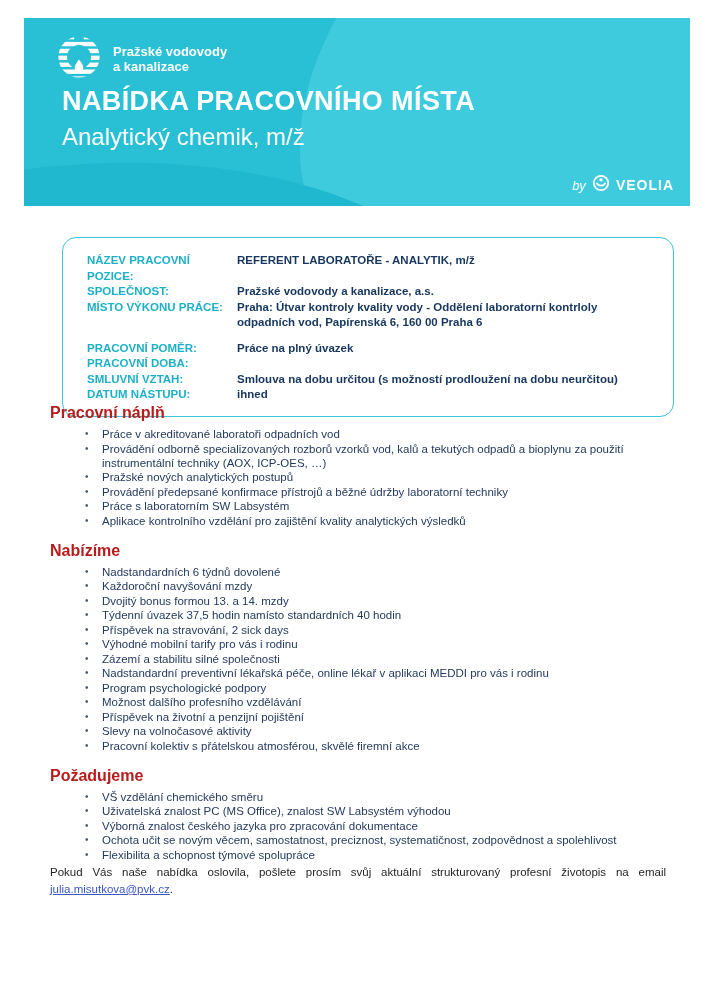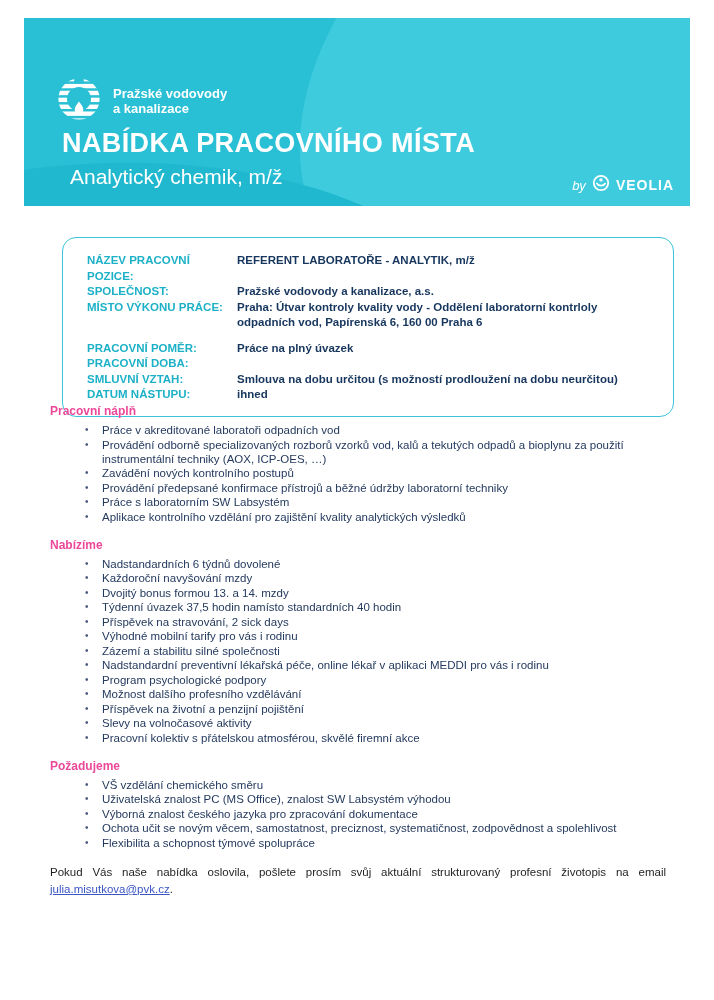--- a/index.html
+++ b/index.html
@@ -6,41 +6,41 @@
   .page{position:relative;width:714px;height:1000px;background:#fff;overflow:hidden;
         font-family:"Liberation Sans", sans-serif;}
 
   
   .header{position:absolute;left:24px;top:18px;width:666px;height:188px;
           background:#29bfd4;overflow:hidden;color:#fff;}
   .sw-light{position:absolute;left:250px;top:-250px;width:860px;height:540px;
             background:#3ecbde;border-radius:50%;transform:rotate(-26deg);}
   .sw-dark{position:absolute;left:-430px;top:150px;width:920px;height:520px;
            background:#20b8ce;border-radius:50%;transform:rotate(-8deg);}
-  .hdr-content{position:absolute;inset:0;z-index:2;margin-top:42px;}
+  .hdr-content{position:absolute;inset:0;z-index:2;}
   .logo-row{position:absolute;left:32px;top:16px;display:flex;align-items:center;gap:11px;}
   .logo-text span{display:block;font-size:13px;font-weight:bold;line-height:15px;}
   .page-title{position:absolute;left:38px;top:68px;font-size:27px;font-weight:bold;
               letter-spacing:.4px;text-align:center;}
-  .page-subtitle{position:absolute;left:46px;top:105px;font-size:21px;font-weight:400;}
+  .page-subtitle{position:absolute;left:38px;top:105px;font-size:24px;font-weight:400;}
   .byline{position:absolute;right:16px;bottom:10px;display:flex;align-items:center;gap:6px;}
   .byline .by{font-style:italic;font-size:13px;}
   .byline .brand{font-weight:bold;font-size:14px;letter-spacing:1px;}
 
   
   .details-box{position:absolute;left:62px;top:237px;width:612px;box-sizing:border-box;
                border:1.5px solid #3cc5d8;border-radius:14px;padding:15px 24px 13px 24px;}
   .detail-row{display:flex;font-size:11.5px;font-weight:bold;line-height:15.5px;}
   .detail-row.gap-before{margin-top:10px;}
   .detail-label{width:150px;flex:none;color:#1db1c7;}
   .detail-value{flex:1;color:#17365d;}
 
   
   .sections{position:absolute;left:50px;top:404px;width:616px;}
-  .section-heading{margin:0 0 5px 0;font-size:12px;font-weight:bold;color:#ec4899;}
+  .section-heading{margin:0 0 5px 0;font-size:16px;font-weight:bold;color:#b91c1c;}
   .bullet-list{margin:0 0 14px 0;padding:0;list-style:none;}
   .bullet-item{display:flex;font-size:11.5px;line-height:14px;color:#243a5e;
                padding-left:35px;margin-bottom:.5px;}
   .bullet-item .dot{width:17px;flex:none;color:#4a5b7a;font-size:10px;}
   .bullet-item .li-text{flex:1;}
 
   
   .footer-par{position:absolute;left:50px;top:864px;width:616px;margin:0;
               font-size:11.5px;line-height:17px;color:#1f1f1f;text-align:justify;}
   .email-link{color:#3b55c3;text-decoration:underline;cursor:pointer;}
@@ -149,21 +149,21 @@
     <span class="li-text">Práce v akreditované laboratoři odpadních vod</span>
   </li>
 
   <li class="bullet-item">
     <span class="dot">•</span>
     <span class="li-text">Provádění odborně specializovaných rozborů vzorků vod, kalů a tekutých odpadů a bioplynu za použití instrumentální techniky (AOX, ICP-OES, …)</span>
   </li>
 
   <li class="bullet-item">
     <span class="dot">•</span>
-    <span class="li-text">Zavádění nových kontrolního postupů</span>
+    <span class="li-text">Pražské nových analytických postupů</span>
   </li>
 
   <li class="bullet-item">
     <span class="dot">•</span>
     <span class="li-text">Provádění předepsané konfirmace přístrojů a běžné údržby laboratorní techniky</span>
   </li>
 
   <li class="bullet-item">
     <span class="dot">•</span>
     <span class="li-text">Práce s laboratorním SW Labsystém</span>

